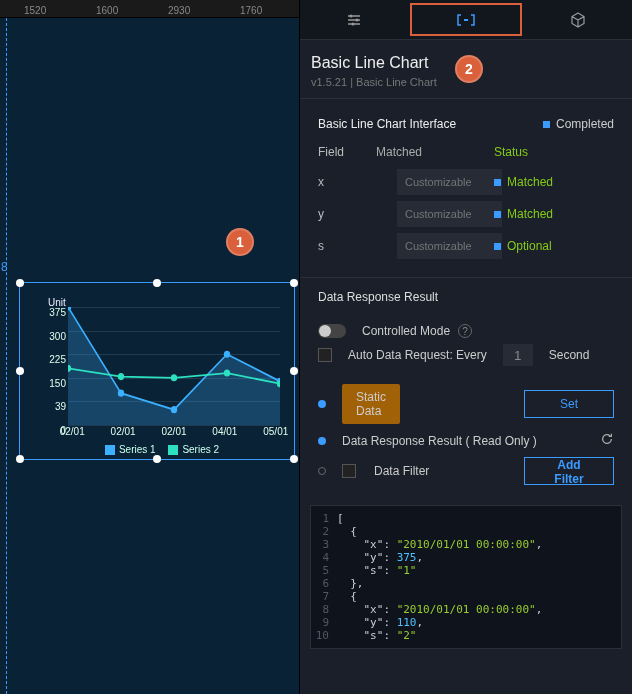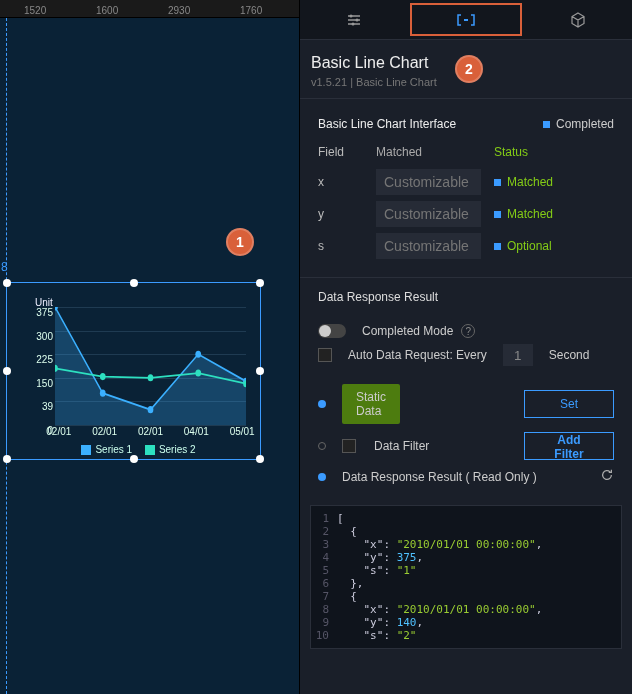--- a/index.html
+++ b/index.html
@@ -39,21 +39,21 @@
 .callout {
   position: absolute; width: 28px; height: 28px; border-radius: 50%;
   background: #d9603a; color: #fff; font-weight: bold;
   display: flex; align-items: center; justify-content: center;
   font-size: 14px; border: 2px solid #fff3;
 }
 .callout-1 { top: 228px; left: 226px; }
 .callout-2 { top: 55px; left: 455px; z-index: 50; }
 
 .chart-sel {
-  position: absolute; top: 282px; left: 6px; width: 255px; height: 178px;
+  position: absolute; top: 282px; left: 19px; width: 276px; height: 178px;
   border: 1.5px solid #3b9bff;
 }
 .handle {
   position: absolute; width: 8px; height: 8px; background: #fff; border-radius: 50%;
 }
 .h-tl{top:-4px;left:-4px}.h-tc{top:-4px;left:50%;margin-left:-4px}.h-tr{top:-4px;right:-4px}
 .h-ml{top:50%;left:-4px;margin-top:-4px}.h-mr{top:50%;right:-4px;margin-top:-4px}
 .h-bl{bottom:-4px;left:-4px}.h-bc{bottom:-4px;left:50%;margin-left:-4px}.h-br{bottom:-4px;right:-4px}
 .chart-body {
   position: absolute; inset: 6px; color: #cfe;
@@ -100,37 +100,37 @@
 .row {
   display: flex; align-items: center; gap: 8px; margin: 6px 0;
   font-size: 12px; color: #ccc;
 }
 .row.head { color: #aaa; font-size: 12px; margin-bottom: 10px; }
 .col-field { width: 50px; color: #bbb; }
 .col-map { width: 110px; }
 .col-status { flex: 1; color: #84cc16; }
 .map-input {
   width: 105px; height: 26px; background: #262b36; border: 0; color: #888;
-  padding: 0 8px; font-size: 14px;
+  padding: 0 8px; font-size: 11px; margin-left: 21px;
 }
 .dot { display: inline-block; width: 7px; height: 7px; background: #3b9bff; margin-right: 6px; vertical-align: middle; }
 .sec-title { font-size: 12px; color: #ddd; padding: 12px 18px 8px; border-top: 1px solid #2a2f3a; }
 .toggle {
   display: inline-block; width: 28px; height: 14px; background: #444; border-radius: 8px;
   position: relative; vertical-align: middle; margin-right: 8px;
 }
 .toggle::after { content:''; position:absolute; width:12px; height:12px; background:#ccc; border-radius:50%; top:1px; left:1px; }
 .checkbox { width: 14px; height: 14px; border: 1px solid #555; background: #222; display: inline-block; margin-right: 8px; vertical-align: middle; }
 .num-input { width: 30px; height: 22px; background: #262b36; border: 0; color: #888; text-align: center; margin: 0 8px; }
 .btn {
   height: 28px; padding: 0 20px; background: transparent; border: 1px solid #3b9bff;
   color: #3b9bff; cursor: pointer; font-size: 12px;
 }
 .pill {
-  display: inline-block; background: #4d7c0f; color: #ddd; padding: 6px 14px; border-radius: 2px;
+  display: inline-block; background: #a16207; color: #ddd; padding: 6px 14px; border-radius: 2px;
 }
 .timeline {
   padding: 4px 18px 12px;
 }
 .tl-row { display: flex; align-items: center; gap: 10px; margin: 8px 0; }
 .tl-bullet { width: 8px; height: 8px; border-radius: 50%; background: #3b9bff; margin-right: 6px; flex-shrink: 0; }
 .tl-bullet.hollow { background: transparent; border: 1px solid #666; }
 .tl-label { flex: 1; color: #ccc; font-size: 12px; }
 .refresh-icn { color: #999; }
 .code {
@@ -279,53 +279,53 @@
       <div class="col-map"><input class="map-input" placeholder="Customizable" style=""></div>
       <div class="col-status"><span class="dot"></span><span>Optional</span></div>
     </div>
   </div>
 
   <div class="sec-title">Data Response Result</div>
 
   <div style="padding:6px 18px 0">
     <div class="row">
       <span class="toggle"></span>
-      <span>Completed Mode</span>
+      <span>Controlled Mode</span>
       <span style="color:#888;border:1px solid #666;border-radius:50%;width:14px;height:14px;display:inline-flex;align-items:center;justify-content:center;font-size:10px">?</span>
     </div>
     <div class="row">
       <span class="checkbox"></span>
       <span>Auto Data Request: Every</span>
       <input class="num-input" value="1" style="">
       <span>Second</span>
     </div>
   </div>
 
   <div class="timeline">
     <div class="tl-row">
       <span class="tl-bullet"></span>
       <span class="pill tl-label" style="flex:0">Static Data</span>
       <span style="flex:1"></span>
       <button class="btn" style="width:90px">Set</button>
-    </div>
-    <div class="tl-row">
-      <span class="tl-bullet hollow"></span>
-      <span class="checkbox"></span>
-      <span class="tl-label">Data Filter</span>
-      <button class="btn" style="width:90px;font-weight:bold">Add Filter</button>
     </div>
     <div class="tl-row">
       <span class="tl-bullet"></span>
       <span class="tl-label">Data Response Result ( Read Only )</span>
       <span class="refresh-icn">
         <svg width="14" height="14" viewBox="0 0 16 16">
             <path d="M13 8a5 5 0 1 1-1.5-3.5M13 2v3h-3" stroke="#aaa" stroke-width="1.4" fill="none"></path>
           </svg>
       </span>
     </div>
+    <div class="tl-row">
+      <span class="tl-bullet hollow"></span>
+      <span class="checkbox"></span>
+      <span class="tl-label">Data Filter</span>
+      <button class="btn" style="width:90px;font-weight:bold">Add Filter</button>
+    </div>
   </div>
 
   <div class="code">
     <div class="code-line">
         <span class="gutter">1</span>
         <span class="code-text punct">[</span>
       </div>
     <div class="code-line">
         <span class="gutter">2</span>
         <span class="code-text punct">  {</span>
@@ -349,20 +349,20 @@
     <div class="code-line">
         <span class="gutter">7</span>
         <span class="code-text punct">  {</span>
       </div>
     <div class="code-line">
         <span class="gutter">8</span>
         <span class="code-text">    <span class="key">"x"</span>: <span class="str">"2010/01/01 00:00:00"</span>,</span>
       </div>
     <div class="code-line">
         <span class="gutter">9</span>
-        <span class="code-text">    <span class="key">"y"</span>: <span class="num">140</span>,</span>
+        <span class="code-text">    <span class="key">"y"</span>: <span class="num">110</span>,</span>
       </div>
     <div class="code-line">
         <span class="gutter">10</span>
         <span class="code-text">    <span class="key">"s"</span>: <span class="str">"2"</span></span>
       </div>
   </div>
 </div>
 
 </body></html>

